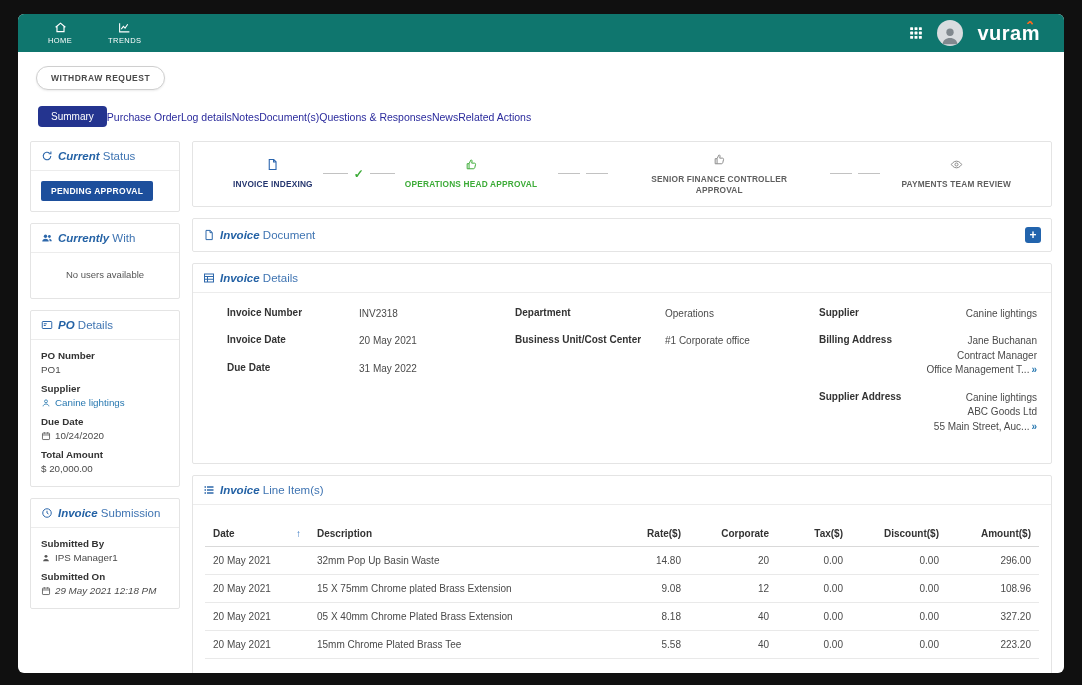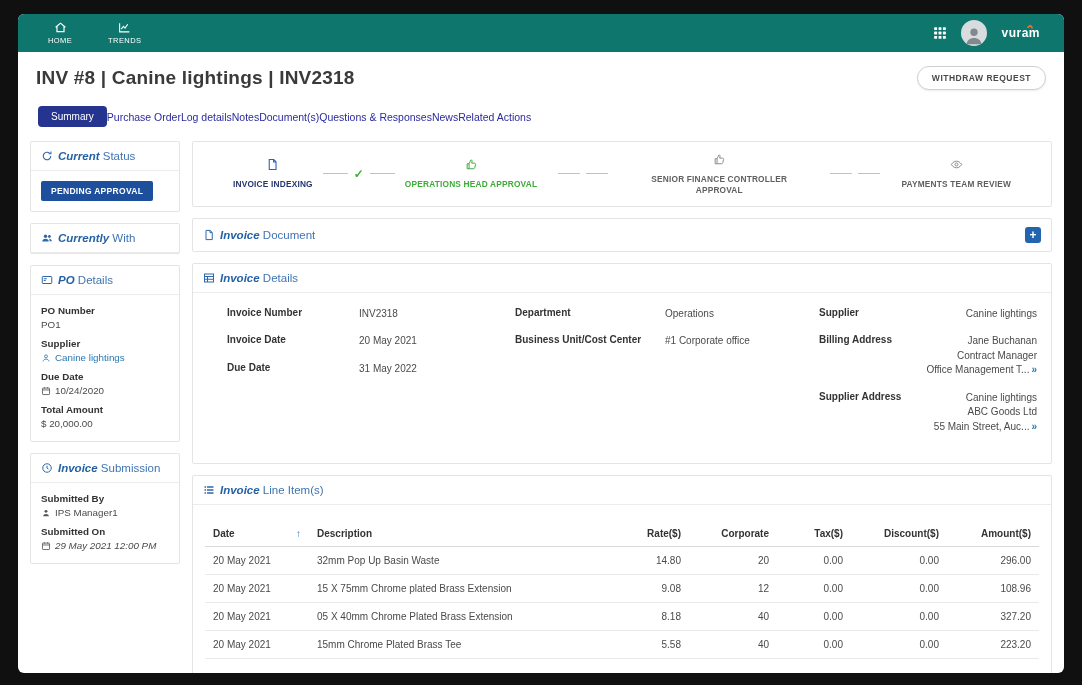--- a/index.html
+++ b/index.html
@@ -21,21 +21,21 @@
   }
   .nav-left { display:flex; gap:28px; height:100%; align-items:center; }
   .nav-item { display:flex; flex-direction:column; align-items:center; gap:2px; color:#fff; cursor:pointer; padding:2px 4px; }
   .nav-item svg { width:13px; height:13px; display:block; }
   .nav-label { font-size:7.5px; letter-spacing:.4px; }
   .nav-right { display:flex; align-items:center; gap:14px; }
   .grid-btn { cursor:pointer; display:flex; }
   .grid-btn svg { width:14px; height:14px; }
   .avatar { width:26px; height:26px; border-radius:50%; background:#d9dcdf; overflow:hidden; display:flex; align-items:flex-end; justify-content:center; cursor:pointer; }
   .avatar svg { width:22px; height:22px; color:#81888e; }
-  .brand { font-size:12px; font-weight:bold; letter-spacing:.5px; position:relative; padding-right:2px; }
+  .brand { font-size:20px; font-weight:bold; letter-spacing:.5px; position:relative; padding-right:2px; }
   .brand-accent { position:absolute; top:-1px; right:9px; width:6px; height:6px; border:2px solid #f26a21; border-radius:50%; border-bottom-color:transparent; border-left-color:transparent; transform:rotate(-40deg); }
   
   .page-header { height:52px; flex:none; display:flex; align-items:center; justify-content:space-between; padding:0 18px; }
   .page-title { margin:0; font-size:19px; font-weight:700; color:#3a3a3a; letter-spacing:.2px; }
   .withdraw {
     font-family:inherit; font-size:8.5px; font-weight:700; letter-spacing:.5px; color:#4a4a4a;
     background:#fff; border:1px solid #cfcfcf; border-radius:12px; padding:6px 14px;
     box-shadow:0 1px 2px rgba(0,0,0,.08); cursor:pointer;
   }
   
@@ -146,21 +146,20 @@
           </svg>
       </span>
       <span class="brand">
         <span>vuram</span>
         <span class="brand-accent"></span>
       </span>
     </div>
   </nav>
 
   <header class="page-header">
-    <h1 class="page-title">INV #8 | Canine lightings | INV2318</h1>
     <button class="withdraw">WITHDRAW REQUEST</button>
   </header>
 
   <div class="tabs">
     <span class="tab active">Summary</span>
     <span class="tab">Purchase Order</span>
     <span class="tab">Log details</span>
     <span class="tab">Notes</span>
     <span class="tab">Document(s)</span>
     <span class="tab">Questions &amp; Responses</span>
@@ -192,20 +191,21 @@
           <span class="card-icon">
             <svg viewBox="0 0 24 24" fill="currentColor">
                 <circle cx="9" cy="8.5" r="3.4"></circle>
                 <path d="M2.5 19c0-3.4 2.9-5.4 6.5-5.4s6.5 2 6.5 5.4z"></path>
                 <circle cx="16.8" cy="9" r="2.8"></circle>
                 <path d="M16.5 13.4c3 .2 5 2.1 5 4.9h-4.2z"></path>
               </svg>
           </span>
           <span class="card-title"><b>Currently</b> <span>With</span></span>
         </div>
+        <div class="empty-note">No users available</div>
       </section>
 
       <section class="card">
         <div class="card-head">
           <span class="card-icon">
             <svg viewBox="0 0 24 24" fill="none" stroke="currentColor" stroke-width="2">
                 <rect x="2.5" y="5" width="19" height="14" rx="1.5"></rect>
                 <path d="M5.5 9.5h6M5.5 13h4"></path>
               </svg>
           </span>
@@ -264,21 +264,21 @@
               <span>IPS Manager1</span>
             </div>
           </div>
           <div class="sfield">
             <div class="flabel">Submitted On</div>
             <div class="fvalue italic">
               <svg viewBox="0 0 24 24" fill="none" stroke="currentColor" stroke-width="2">
                   <rect x="3.5" y="5" width="17" height="15.5" rx="1.5"></rect>
                   <path d="M3.5 9.5h17M8 2.8v3.4M16 2.8v3.4"></path>
                 </svg>
-              <span>29 May 2021 12:00 PM</span>
+              <span>29 May 2021 12:18 PM</span>
             </div>
           </div>
         </div>
       </section>
 
     </aside>
 
     <main class="main">
 
       <section class="card stepper">

